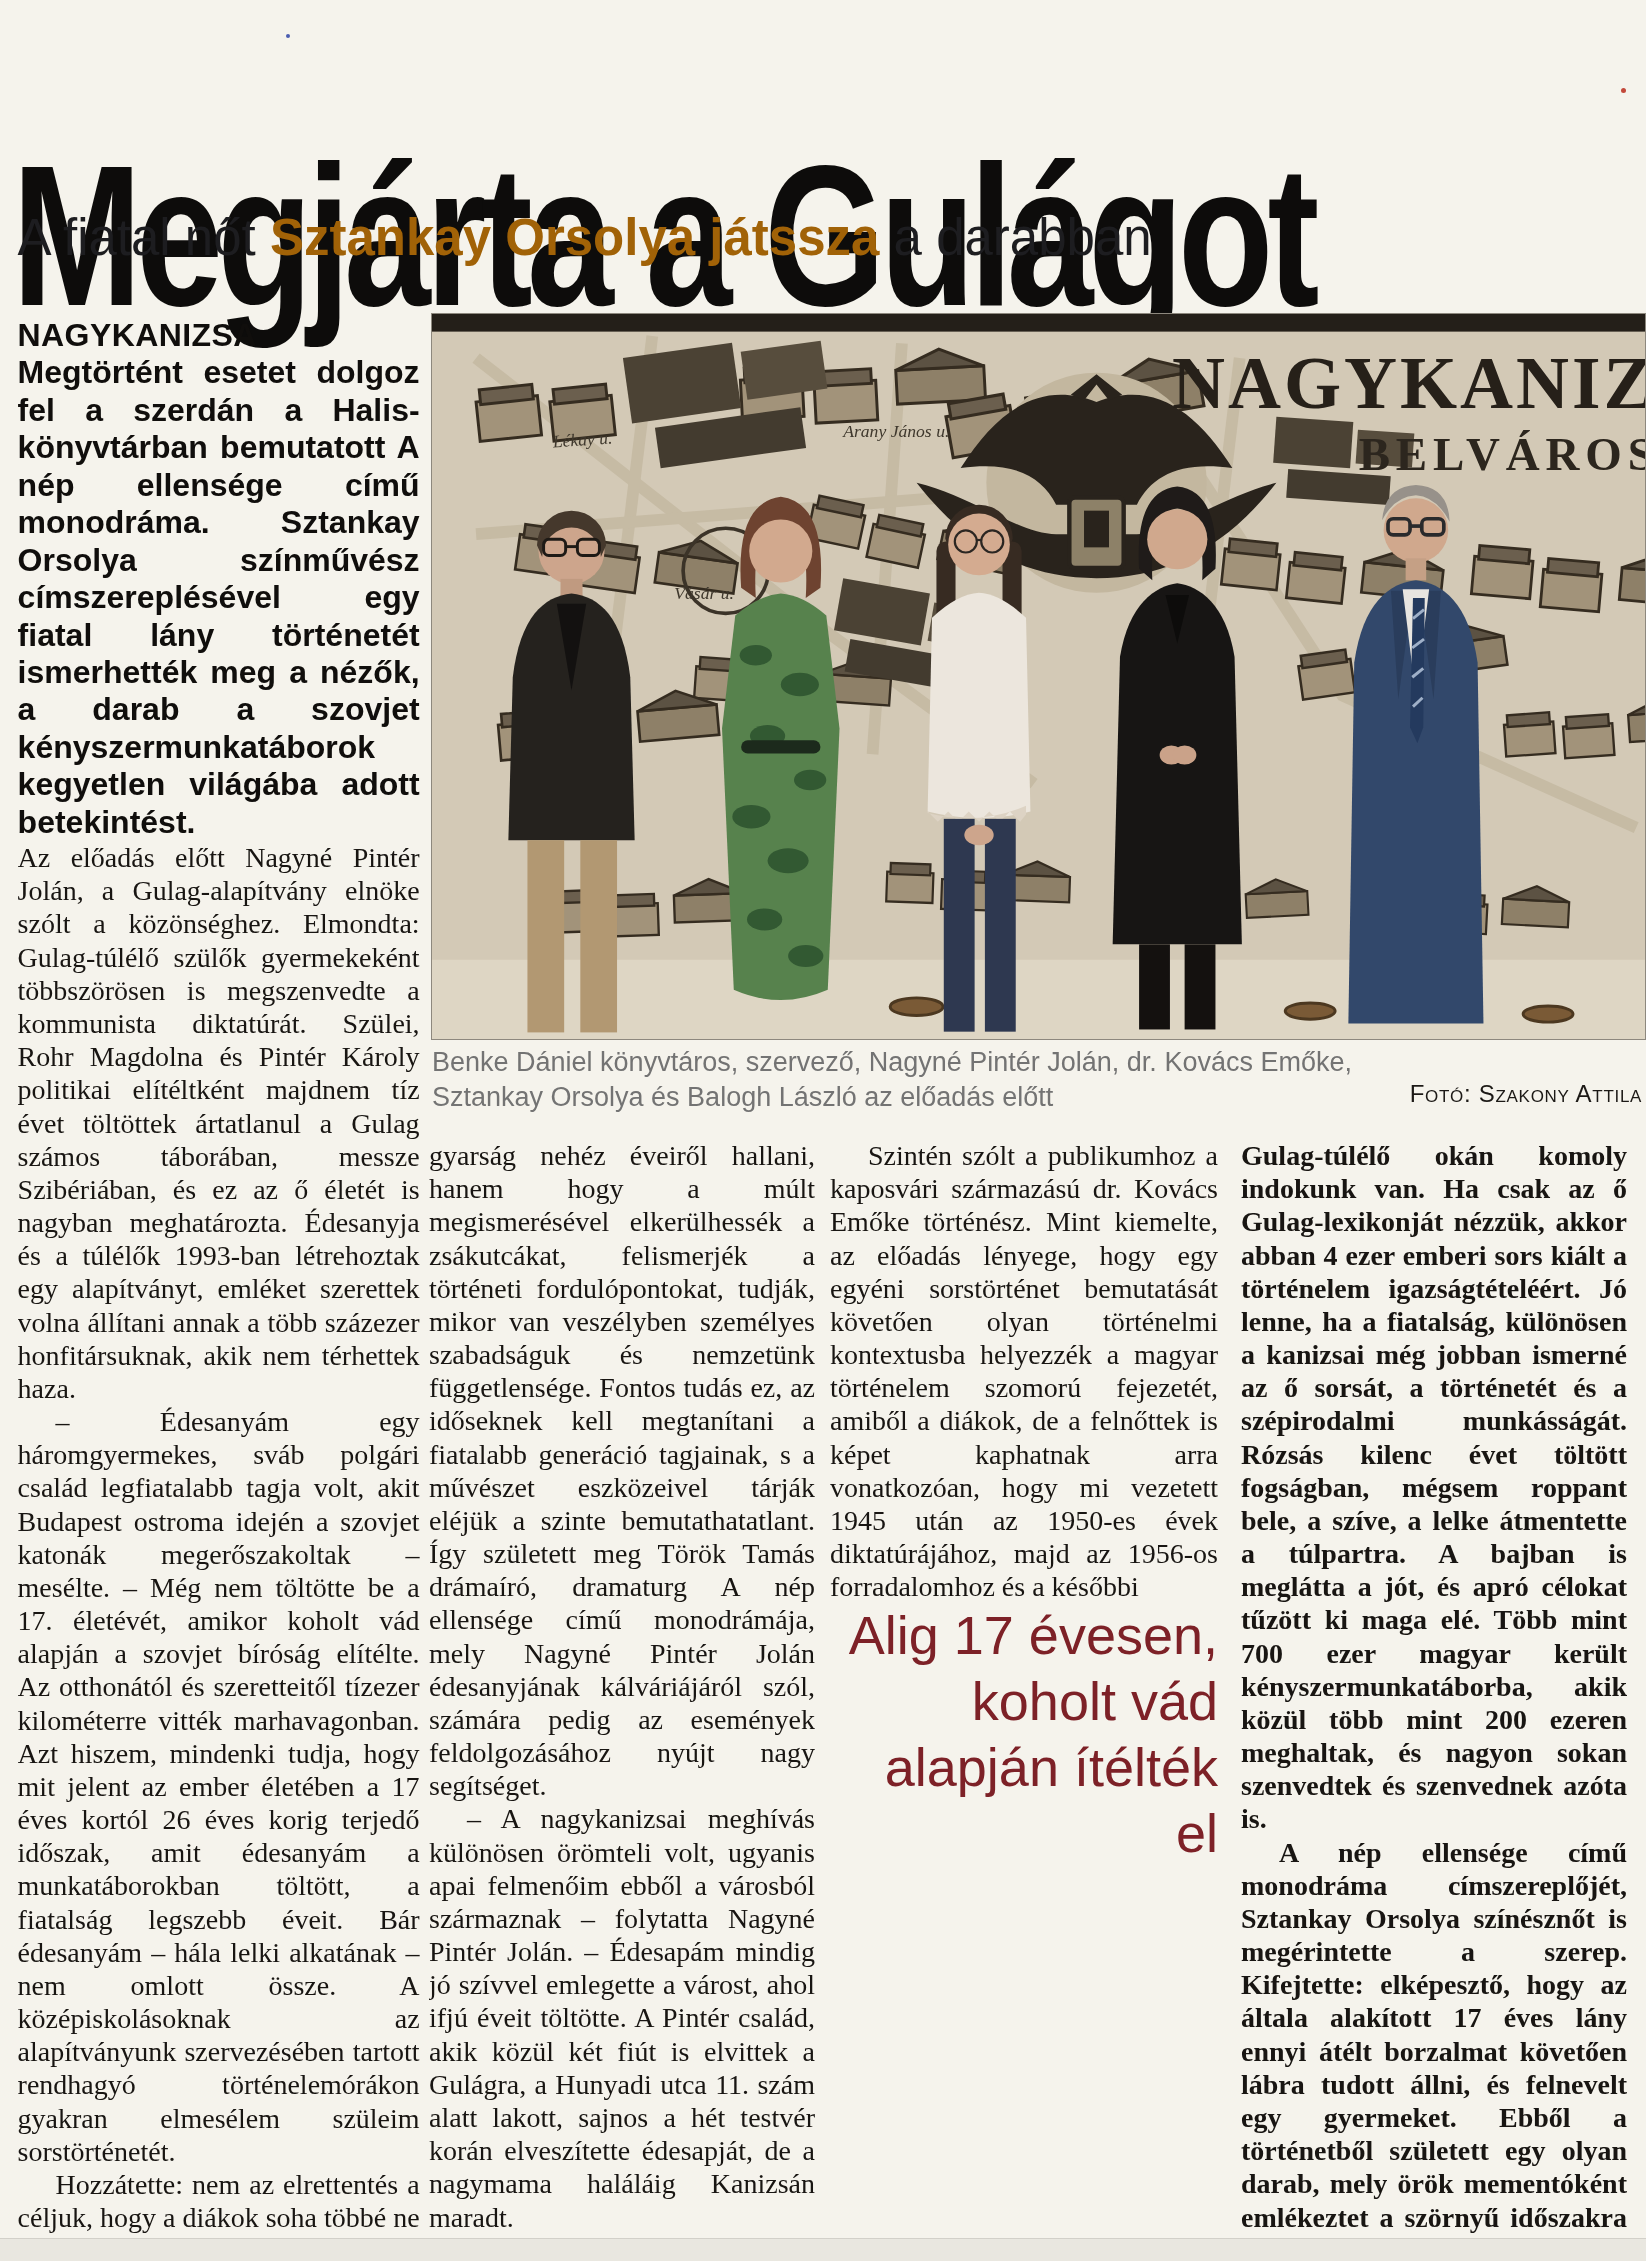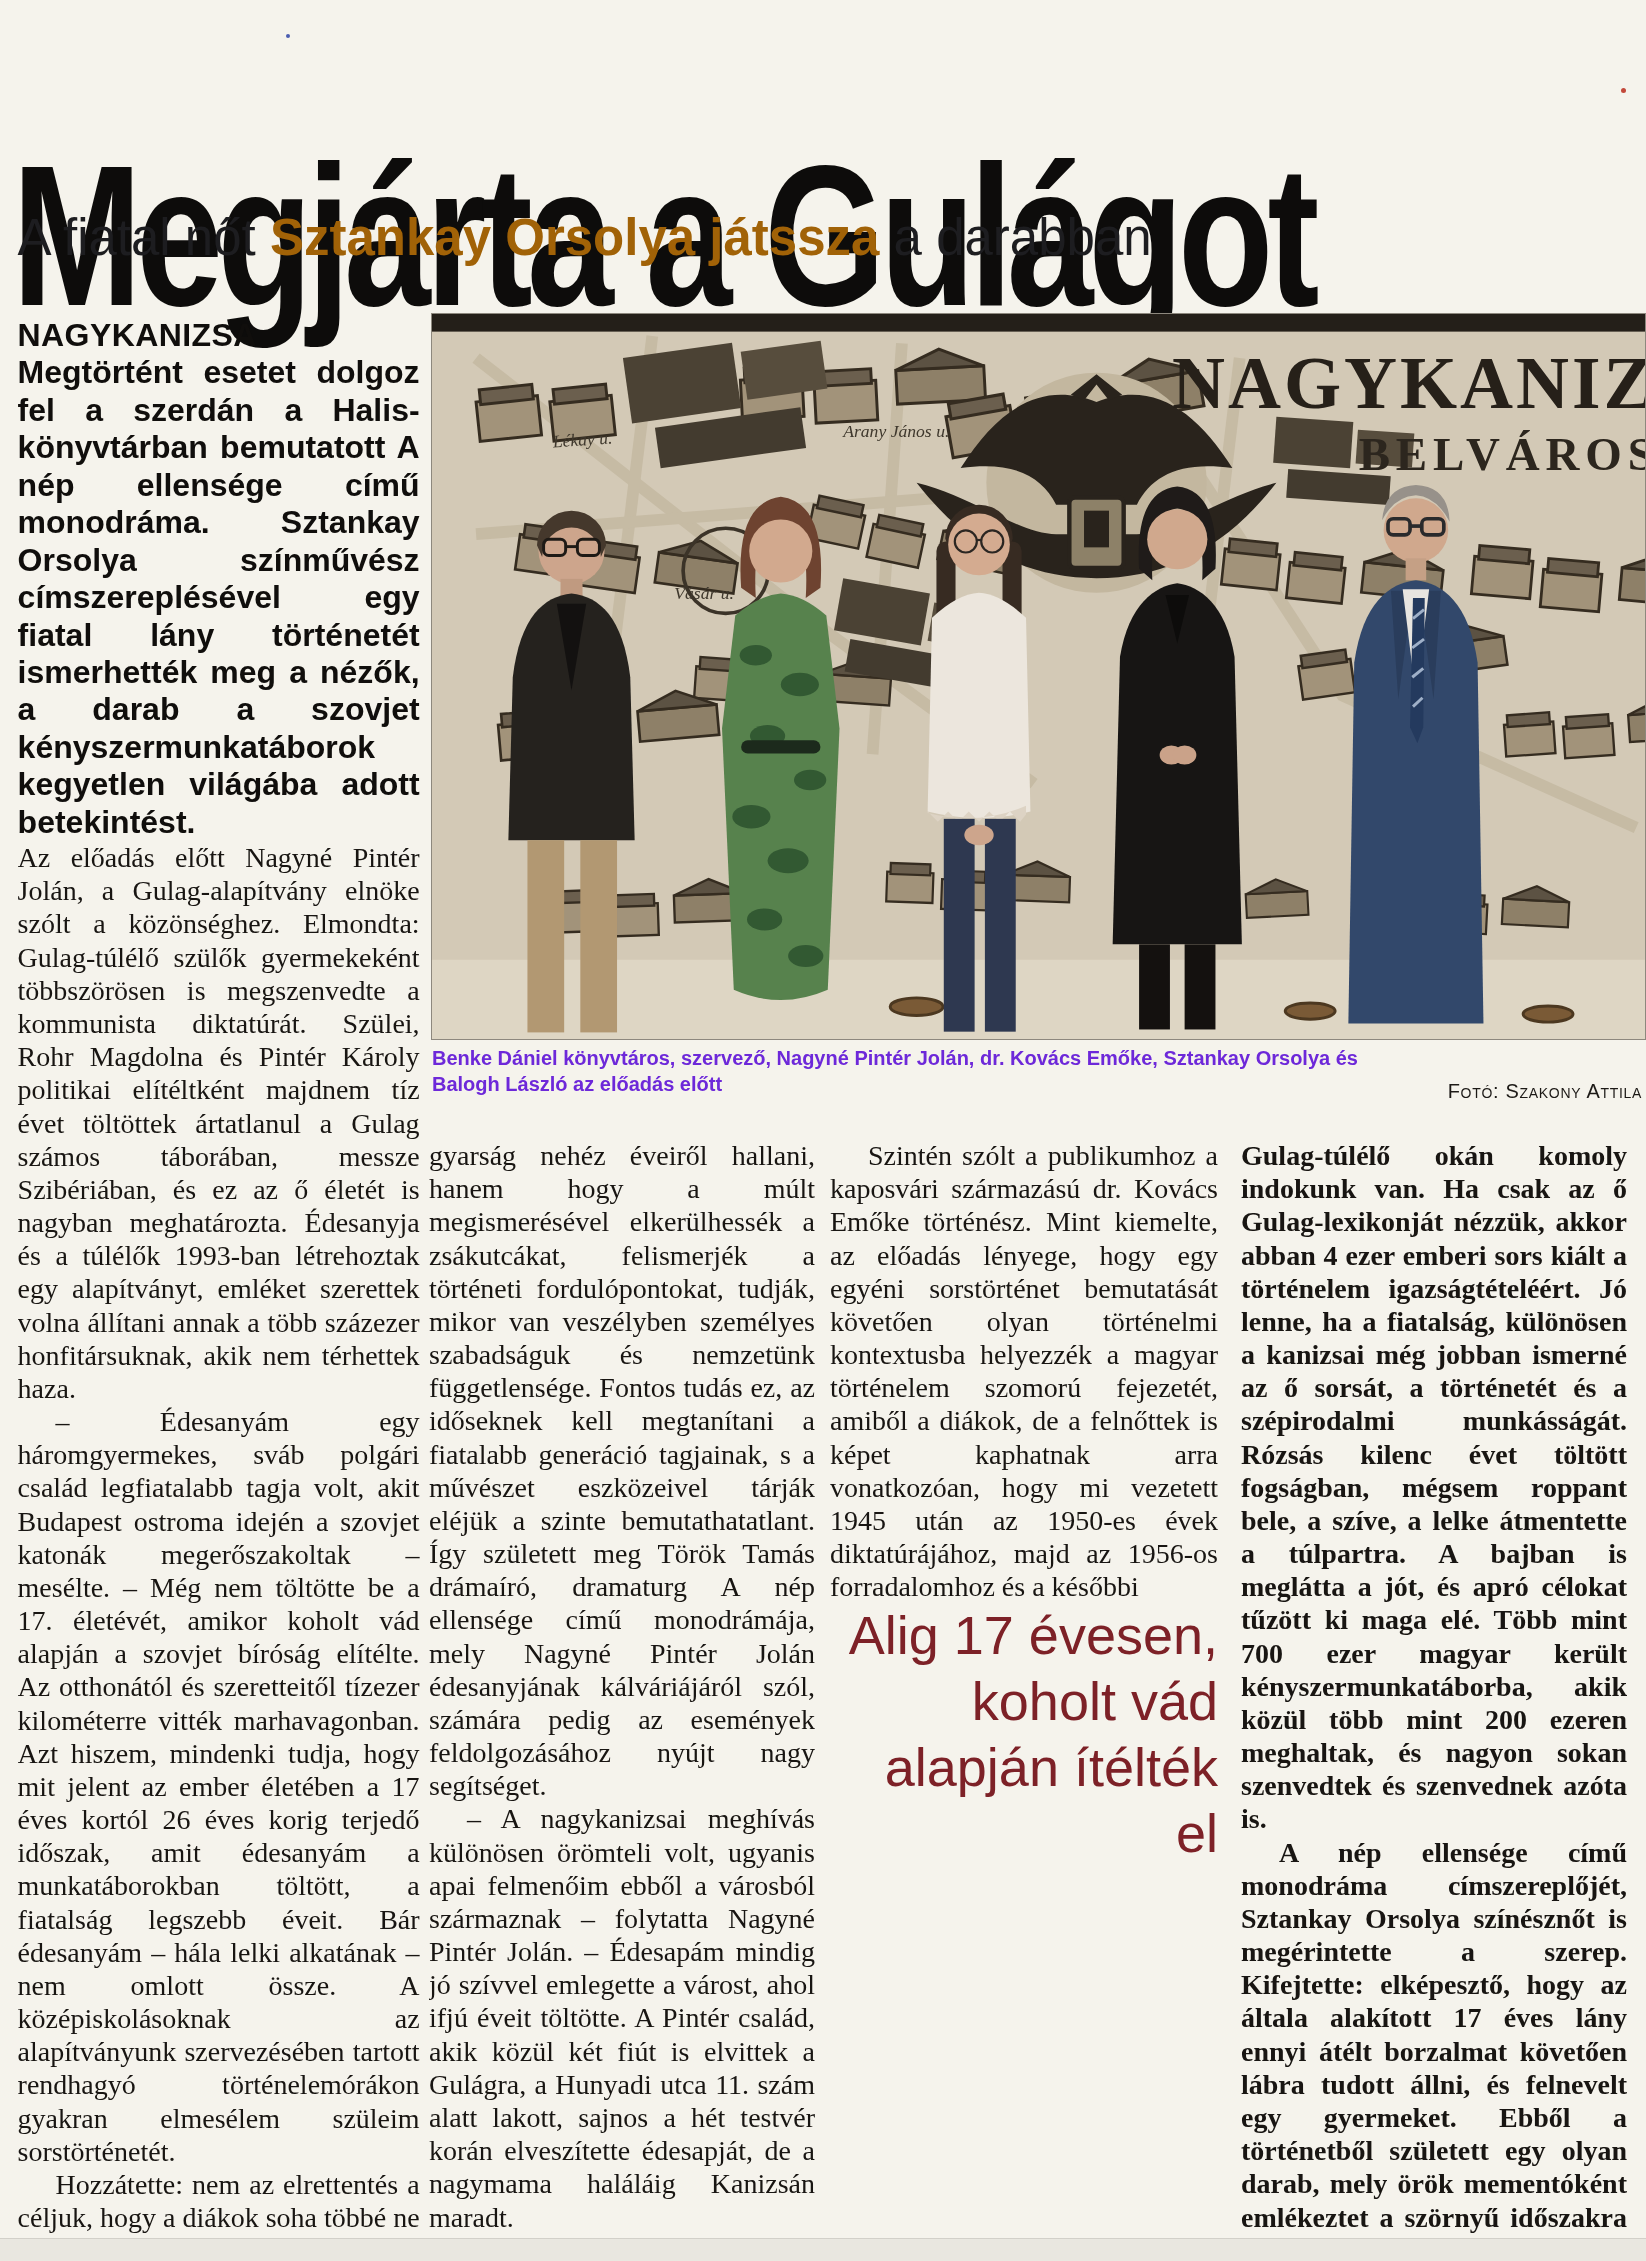--- a/index.html
+++ b/index.html
@@ -27,22 +27,22 @@
   
   .pullquote{margin:32px 0 28px 0;text-align:right;font-family:"Liberation Sans",sans-serif;
      font-size:54px;line-height:1.22;color:#7d2127;text-indent:0;}
   
   .photo{position:absolute;left:432px;top:314px;width:1213px;height:725px;background:#cfc5b2;
          outline:0.7px solid #8d887e;}
   .photo svg{display:block;width:100%;height:100%;}
   
   .captionwrap{position:absolute;left:432px;top:1045px;width:1213px;height:81px;
      font-family:"Liberation Sans",sans-serif;}
-  .caption{display:block;width:82%;font-weight:700;font-size:20px;line-height:1.3;color:#6d28d9;}
-  .credit{position:absolute;right:2.9px;top:35px;font-size:20px;letter-spacing:0.7px;color:#1c1916;
+  .caption{display:block;width:82%;font-weight:400;font-size:27px;line-height:1.3;color:#737373;}
+  .credit{position:absolute;right:2.9px;top:35px;font-size:24px;letter-spacing:0.7px;color:#1c1916;
      font-variant:small-caps;}
   
   .scan-bottom{position:absolute;left:0;top:2238px;width:1647px;height:23.5px;
      background:#e9e7e0;border-top:0.7px solid #d2d0c9;}
   .speck{position:absolute;border-radius:50%;}
 </style>
 </head>
 <body>
 
 <div id="page">

